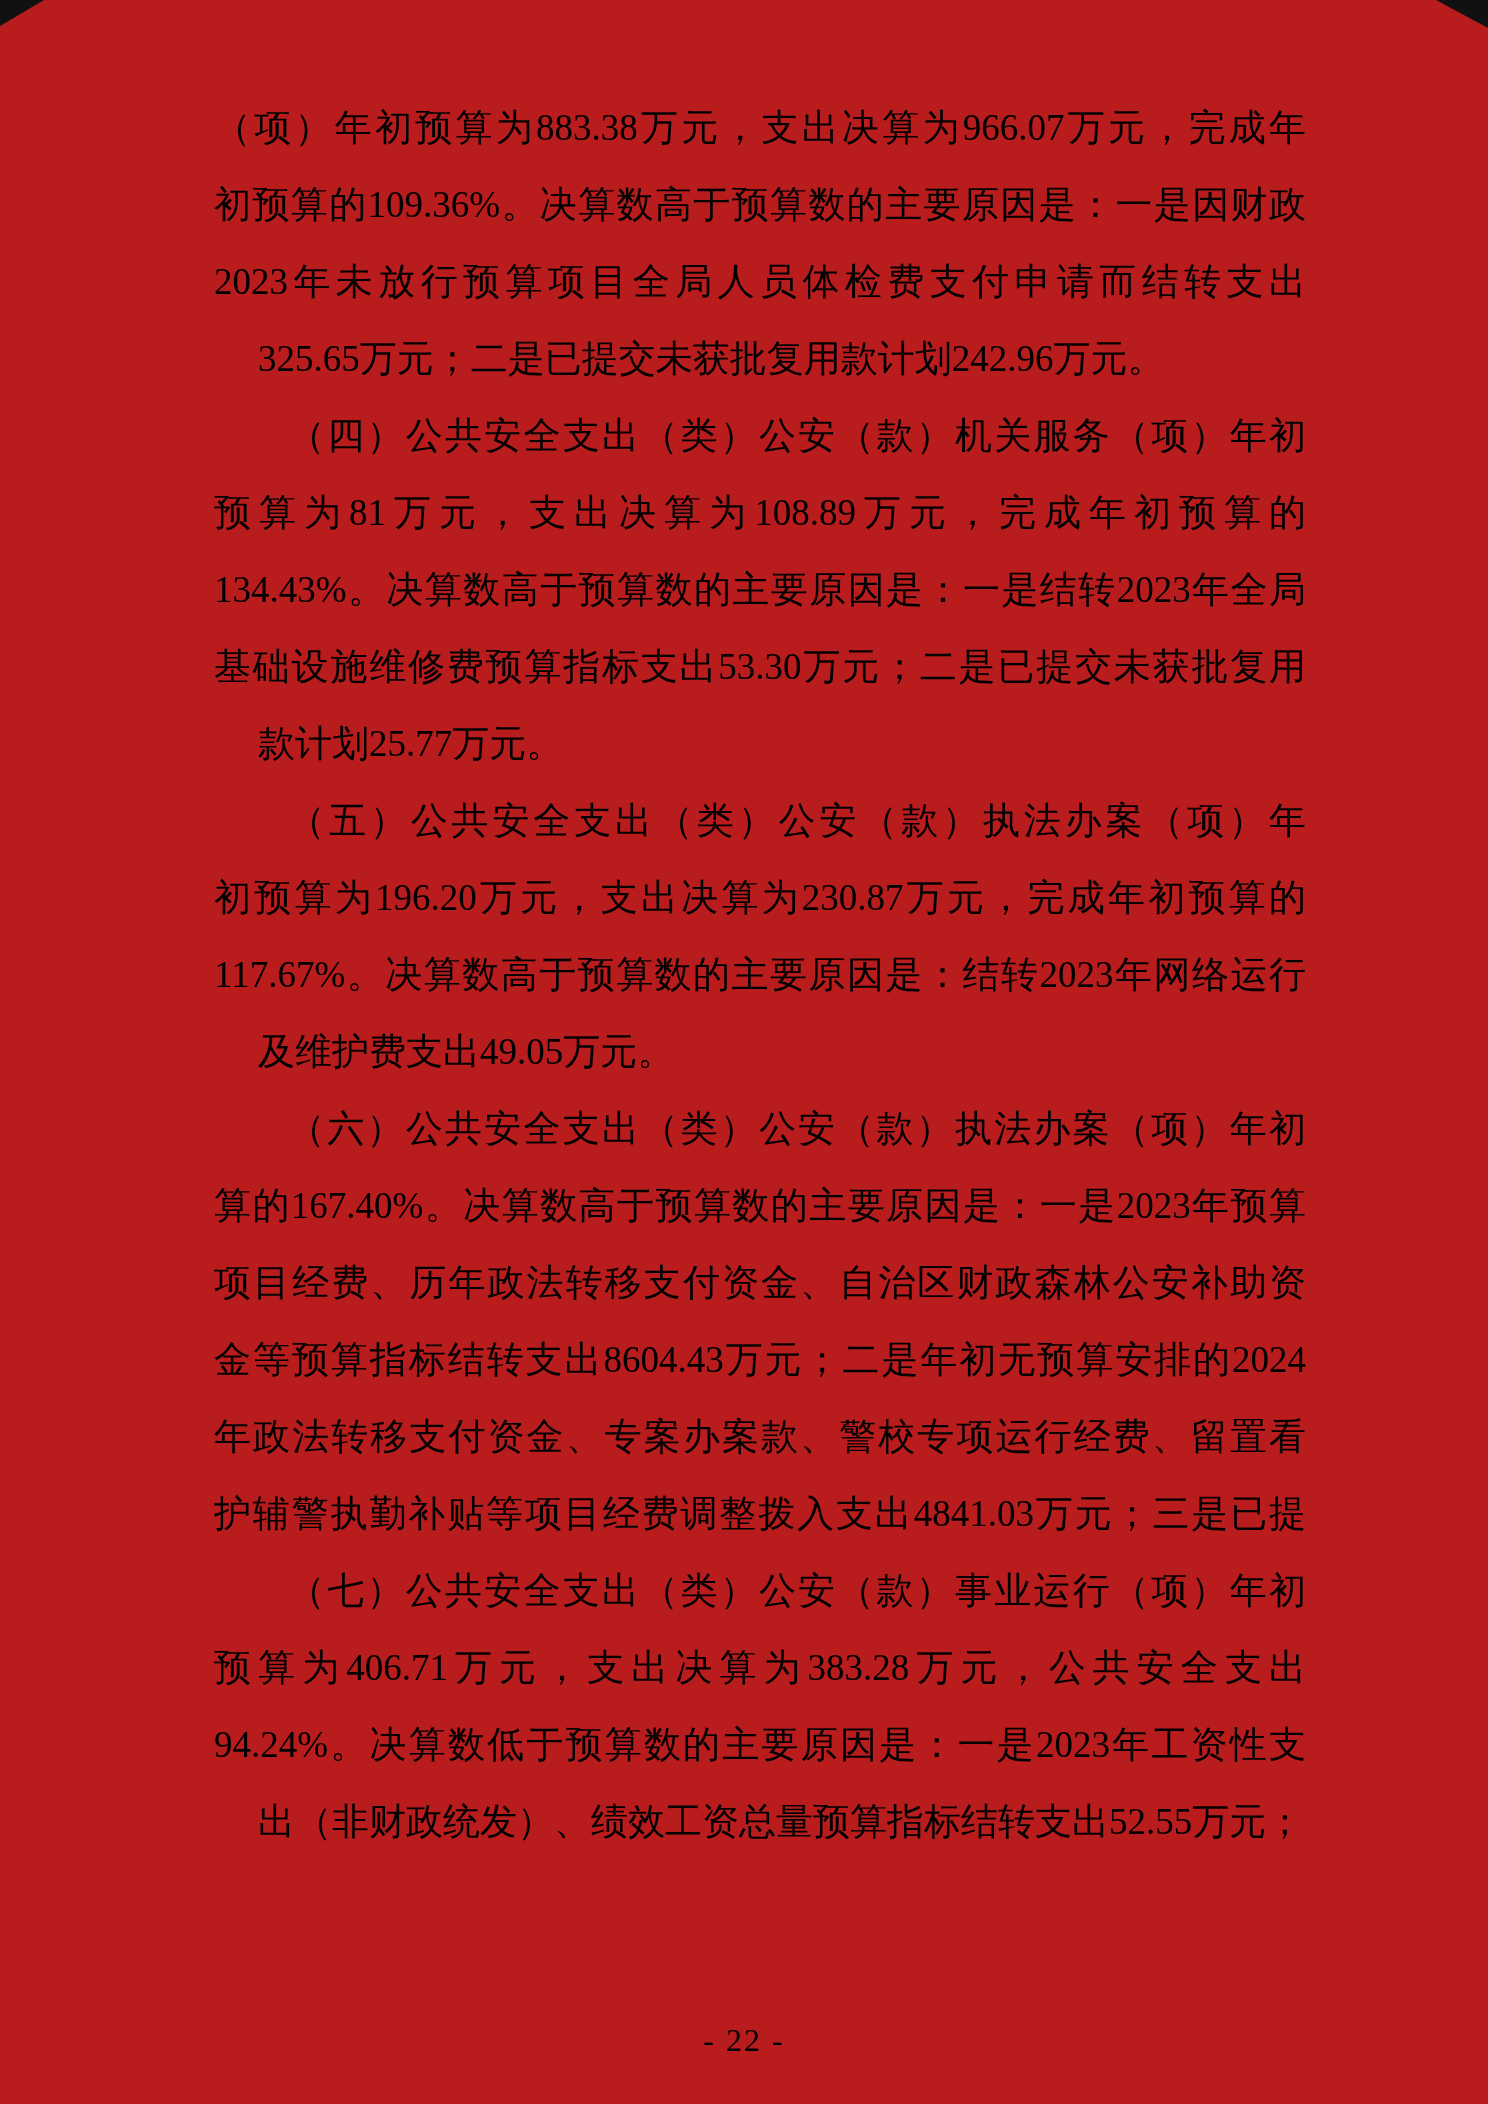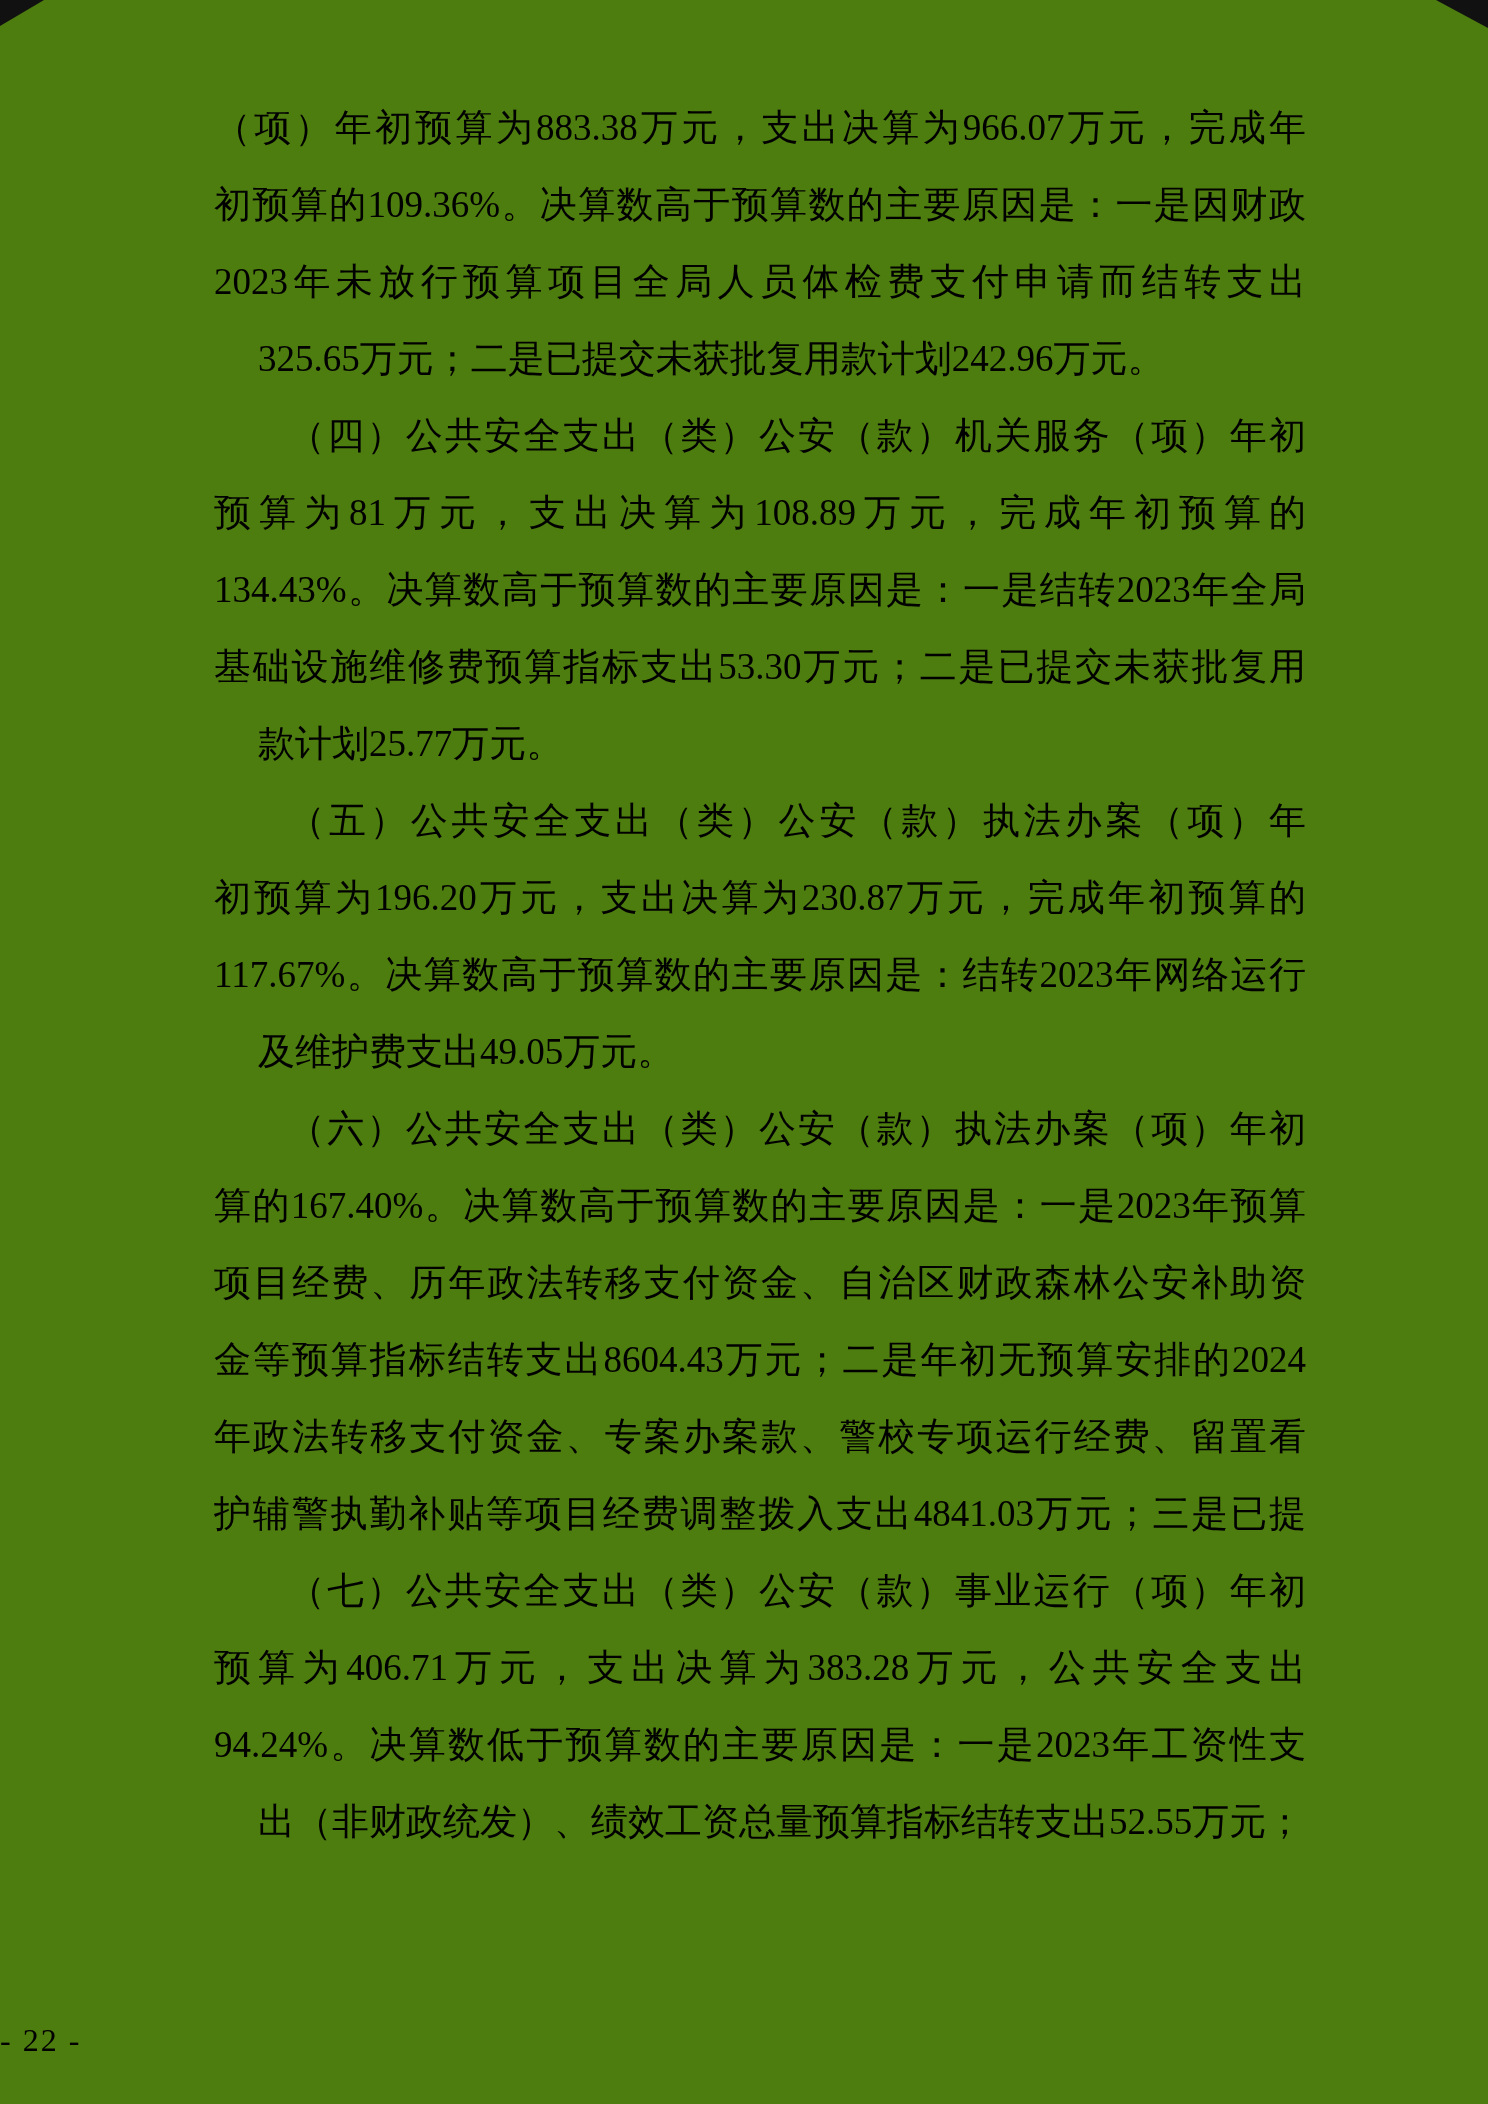--- a/index.html
+++ b/index.html
@@ -1,21 +1,21 @@
 <!DOCTYPE html>
 <html><head>
 <meta charset="utf-8">
 <style>
   * { margin:0; padding:0; box-sizing:border-box; }
   html, body { background:#ffffff; }
   .page {
     position:relative;
     width:1488px;
     height:2104px;
-    background:#4d7c0f;
+    background:#b91c1c;
     color:#000000;
     font-family:"Liberation Serif", serif;
     overflow:hidden;
   }
   
   .corner-mark {
     position:absolute;
     top:0;
     width:0; height:0;
     border-style:solid;
@@ -51,20 +51,21 @@
     margin-left:44px;
   }
   .line.indent {
     text-indent:2em;
   }
   .page-footer {
     position:absolute;
     left:0;
     right:0;
     top:2022px;
+    text-align:center;
   }
   .page-number {
     font-size:32px;
     letter-spacing:2px;
     color:#000000;
   }
 </style>
 </head>
 <body>
 

